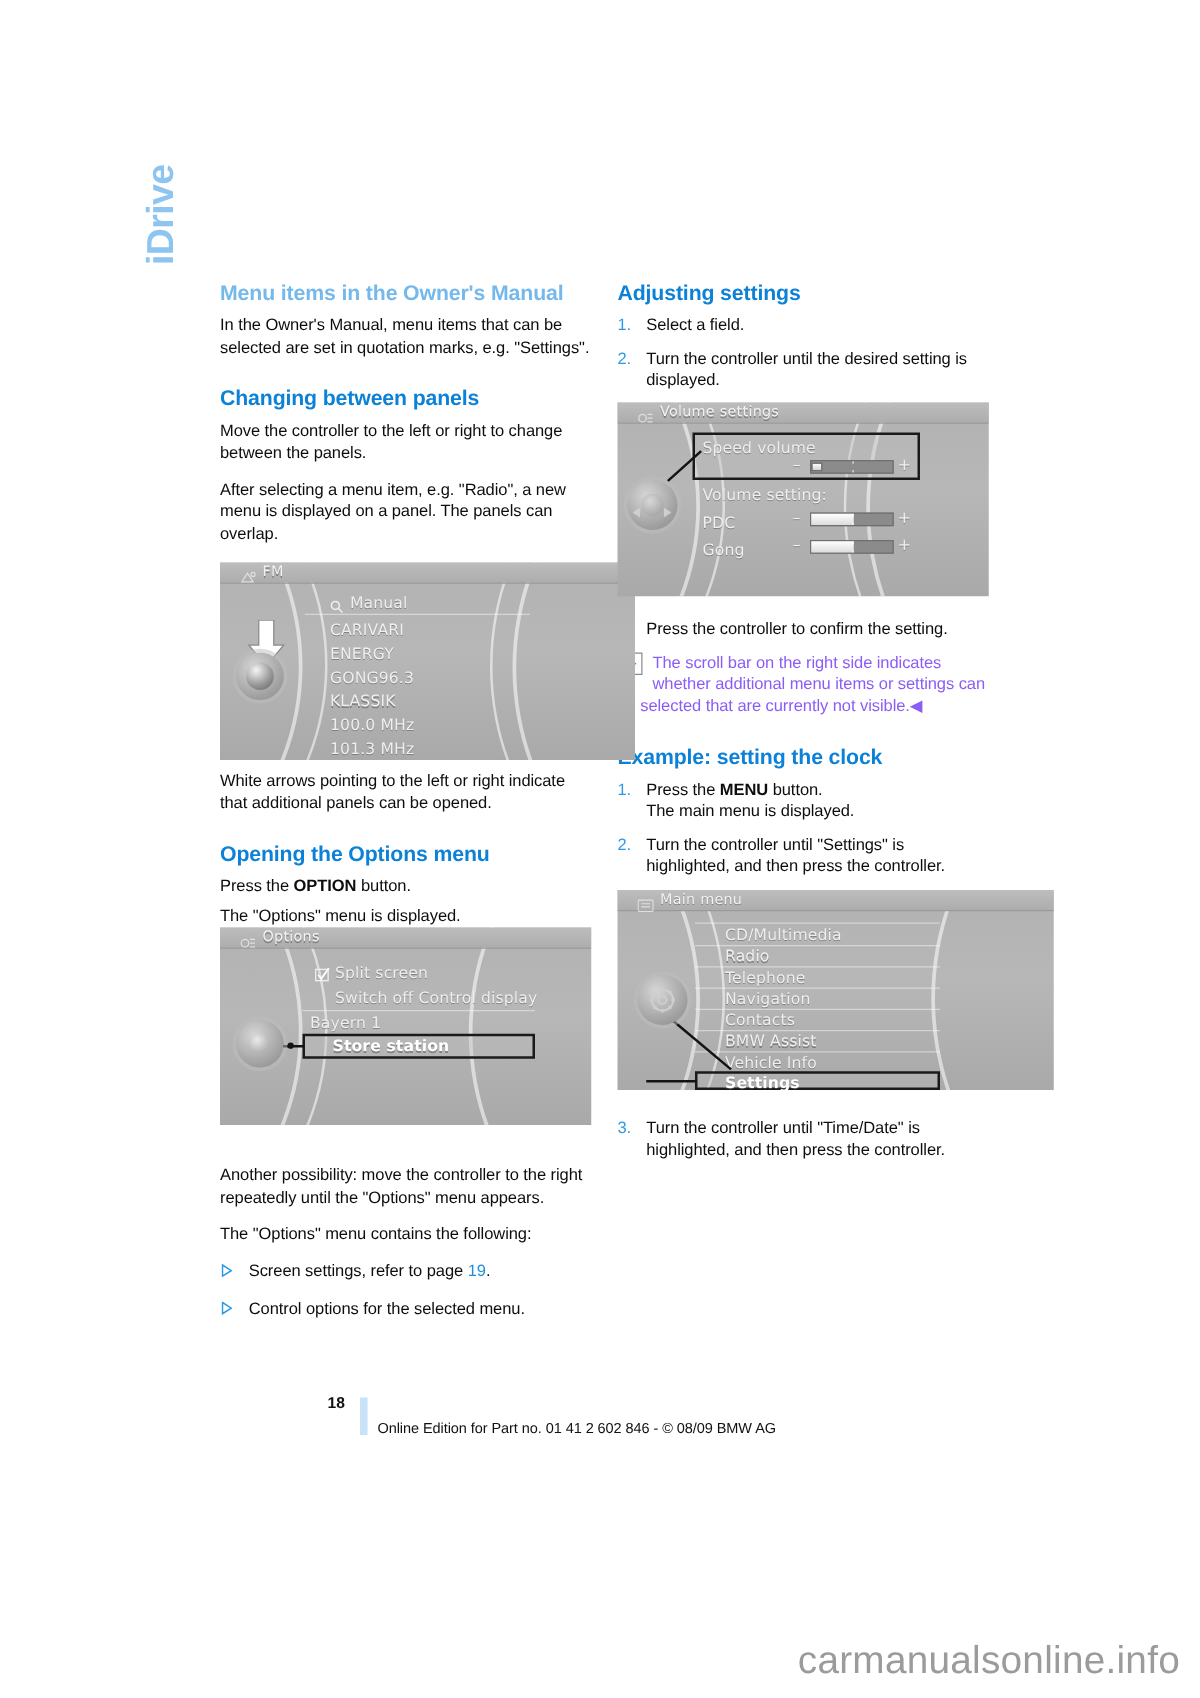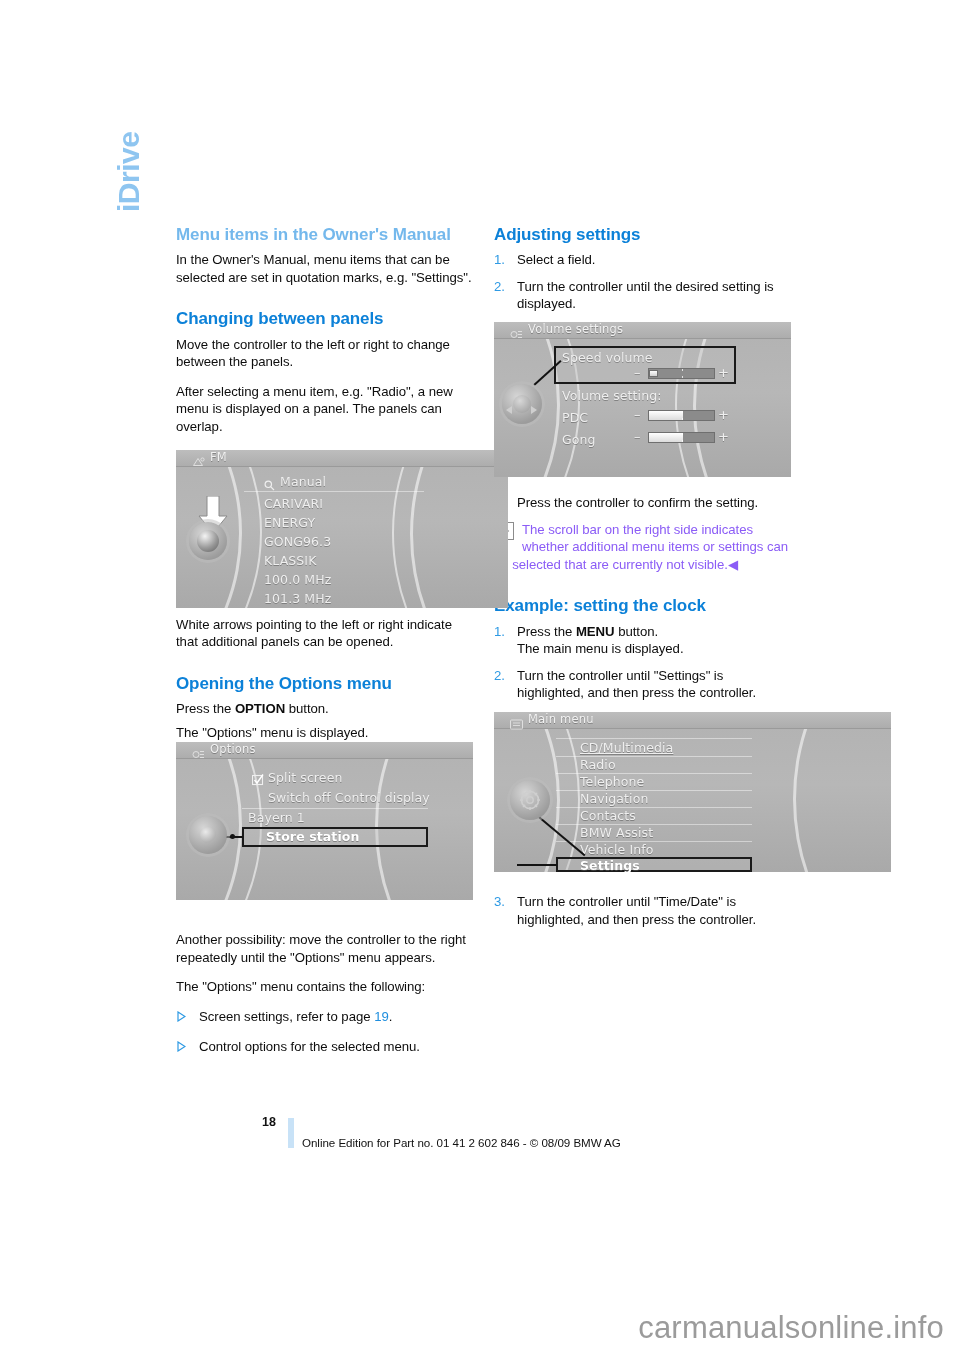--- a/index.html
+++ b/index.html
@@ -516,37 +516,37 @@
           <path d="M6 0 L0 4 L6 8 Z" fill="#cfcfcf"></path>
         </svg>
     </span>
     <span style="position:absolute; left:37px; top:77px;">
       <svg width="7" height="8" viewBox="0 0 7 8">
           <path d="M0 0 L6 4 L0 8 Z" fill="#cfcfcf"></path>
         </svg>
     </span>
   </div>
 
-  <div class="shot" style="left:494px; top:712px; width:349px; height:160px;padding-left:48px;">
+  <div class="shot" style="left:494px; top:712px; width:349px; height:160px;">
     <div class="bezel-arc" style="left:-300px; top:-110px; width:360px; height:390px; border-width:3px;"></div>
     <div class="bezel-arc" style="left:-318px; top:-120px; width:400px; height:410px; border-width:2px;"></div>
     <div class="bezel-arc" style="right:-268px; top:-118px; width:360px; height:404px; border-width:3px;"></div>
 
     <div class="titlebar">
       <span class="t-icon">
         <svg width="13" height="11" viewBox="0 0 13 11">
             <rect x="0.5" y="1" width="12" height="9" rx="1" fill="none" stroke="#e8e8e8" stroke-width="1"></rect>
             <path d="M3 4 h7 M3 6.5 h7" stroke="#e8e8e8" stroke-width="0.9"></path>
           </svg>
       </span>
       <span class="t-txt">Main menu</span>
     </div>
 
     <div class="rule" style="left:62px; top:26px; width:196px;"></div>
-    <div class="row" style="left:86px; top:28px;text-decoration:underline;">CD/Multimedia</div>
+    <div class="row" style="left:86px; top:28px;">CD/Multimedia</div>
     <div class="rule" style="left:62px; top:44px; width:196px;"></div>
     <div class="row" style="left:86px; top:45px;">Radio</div>
     <div class="rule" style="left:62px; top:61px; width:196px;"></div>
     <div class="row" style="left:86px; top:62px;">Telephone</div>
     <div class="rule" style="left:62px; top:78px; width:196px;"></div>
     <div class="row" style="left:86px; top:79px;">Navigation</div>
     <div class="rule" style="left:62px; top:95px; width:196px;"></div>
     <div class="row" style="left:86px; top:96px;">Contacts</div>
     <div class="rule" style="left:62px; top:112px; width:196px;"></div>
     <div class="row" style="left:86px; top:113px;">BMW Assist</div>

